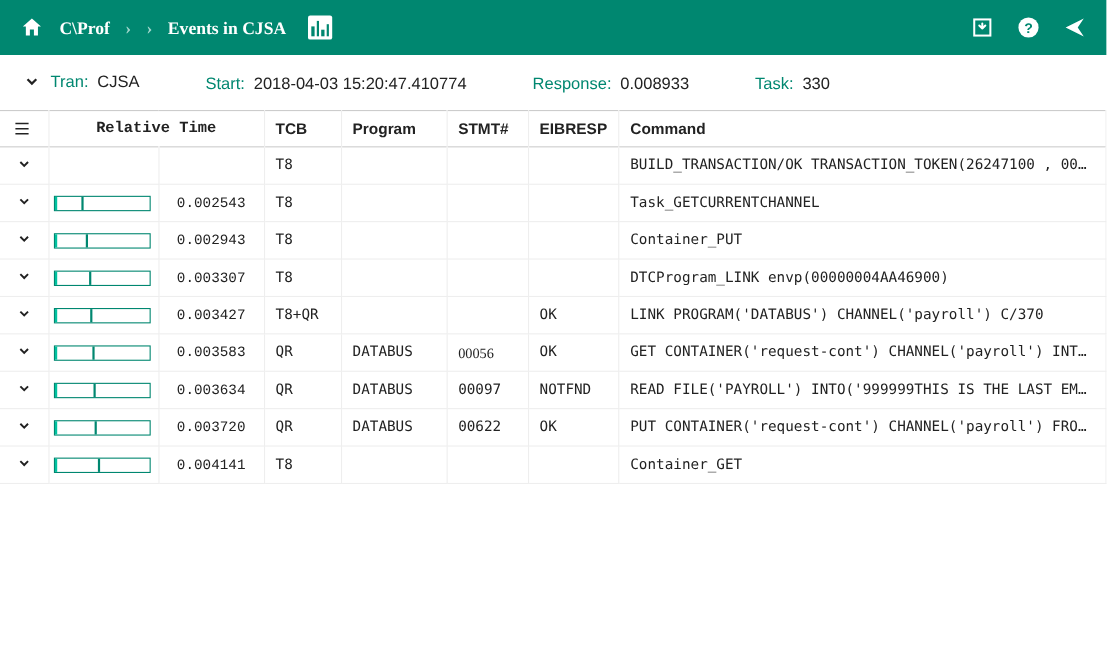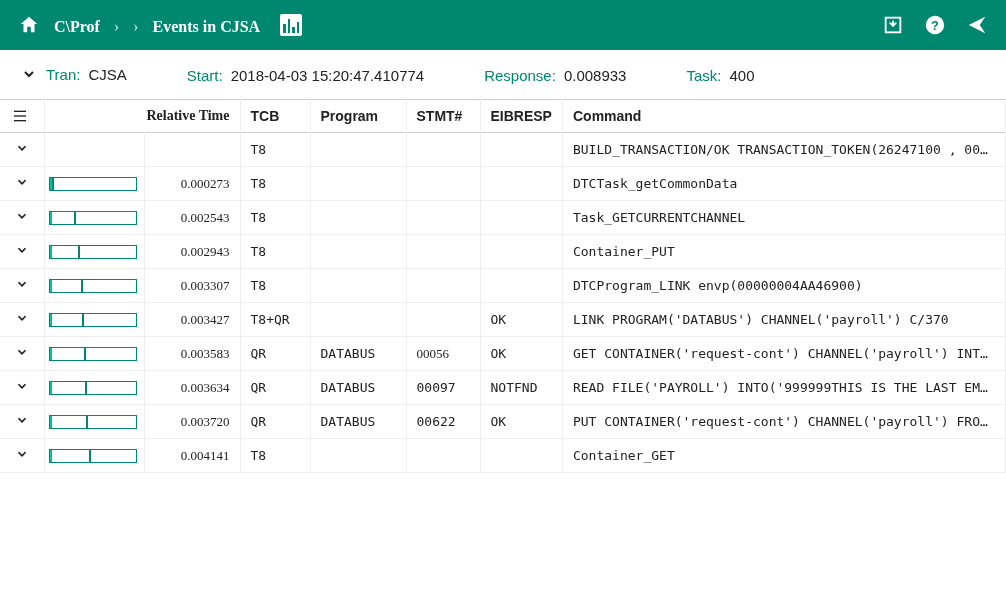--- a/index.html
+++ b/index.html
@@ -23,21 +23,21 @@
   .lbl { color: #008770; font-weight: 500; }
   .val { color: #222; }
   .chev-down { width: 18px; text-align: center; }
 
   .tbl { width: 100%; border-collapse: collapse; }
   .th-row { border-top: 1px solid #ccc; border-bottom: 1px solid #ccc; }
   .th, .td { padding: 8px 10px; text-align: left; border-right: 1px solid #eee; white-space: nowrap; overflow: hidden; text-overflow: ellipsis; }
   .th { font-weight: 700; font-size: 14px; }
   .td { font-size: 13px; border-bottom: 1px solid #eee; }
   .row { height: 24px; }
-  .num { text-align: right; font-family: Liberation Serif, serif; }
+  .num { text-align: center; font-family: Liberation Mono, monospace; }
   .cmd { font-family: "Consolas", monospace; max-width: 420px; }
   .bar-cell { padding: 4px 4px; }
   .bar-wrap { position: relative; width: 88px; height: 14px; border: 1px solid #008770; background: #fff; }
   .bar-fill { position: absolute; left: 0; top: 0; bottom: 0; background: #00c2a0; }
   .bar-tick { position: absolute; top: 0; bottom: 0; width: 2px; background: #008770; }
   .menu-btn svg { display:block; }
   col.c-exp { width: 44px; }
   col.c-bar { width: 100px; }
   col.c-rt { width: 96px; }
   col.c-tcb { width: 70px; }
@@ -101,21 +101,21 @@
   <div class="grp">
     <span class="lbl">Start:</span>
     <span class="val">2018-04-03 15:20:47.410774</span>
   </div>
   <div class="grp">
     <span class="lbl">Response:</span>
     <span class="val">0.008933</span>
   </div>
   <div class="grp">
     <span class="lbl">Task:</span>
-    <span class="val">400</span>
+    <span class="val">330</span>
   </div>
 </div>
 
 <table class="tbl">
   <colgroup>
     <col class="c-exp">
       <col class="c-bar">
       <col class="c-rt">
       <col class="c-tcb">
       <col class="c-prog">
@@ -165,41 +165,20 @@
     <td class="td" style="text-align:center">
       <span>
         <svg width="14" height="14" viewBox="0 0 24 24" fill="none" stroke="#222" stroke-width="3">
               <path d="M6 9l6 6 6-6"></path>
             </svg>
       </span>
     </td>
     <td class="td bar-cell">
       <div class="bar-wrap">
         <div class="bar-fill" style="width:3%"></div>
-        <div class="bar-tick" style="left:3%"></div>
-      </div>
-    </td>
-    <td class="td num">0.000273</td>
-    <td class="td" style="font-family:Consolas,monospace">T8</td>
-    <td class="td" style="font-family:Consolas,monospace"></td>
-    <td class="td" style="font-family:Consolas,monospace"></td>
-    <td class="td" style="font-family:Consolas,monospace"></td>
-    <td class="td cmd">DTCTask_getCommonData</td>
-      </tr>
-      <tr class="row">
-    <td class="td" style="text-align:center">
-      <span>
-        <svg width="14" height="14" viewBox="0 0 24 24" fill="none" stroke="#222" stroke-width="3">
-              <path d="M6 9l6 6 6-6"></path>
-            </svg>
-      </span>
-    </td>
-    <td class="td bar-cell">
-      <div class="bar-wrap">
-        <div class="bar-fill" style="width:3%"></div>
         <div class="bar-tick" style="left:28%"></div>
       </div>
     </td>
     <td class="td num">0.002543</td>
     <td class="td" style="font-family:Consolas,monospace">T8</td>
     <td class="td" style="font-family:Consolas,monospace"></td>
     <td class="td" style="font-family:Consolas,monospace"></td>
     <td class="td" style="font-family:Consolas,monospace"></td>
     <td class="td cmd">Task_GETCURRENTCHANNEL</td>
       </tr>

